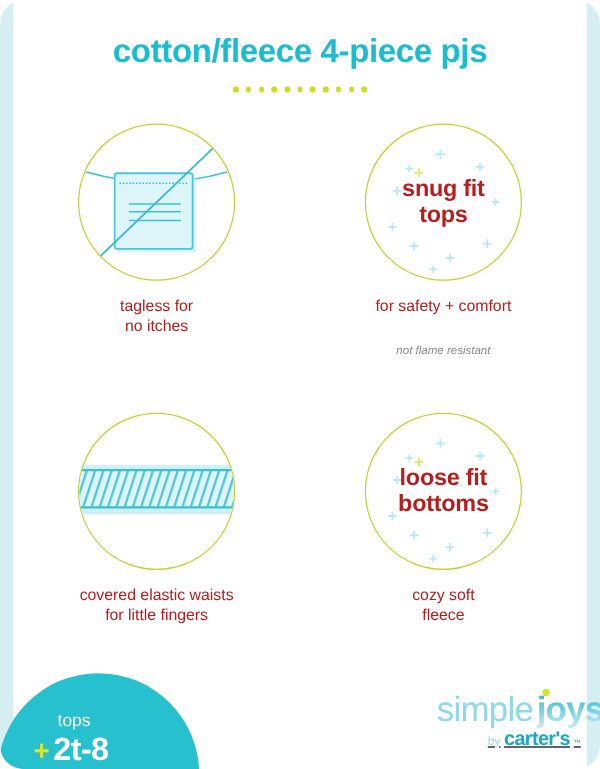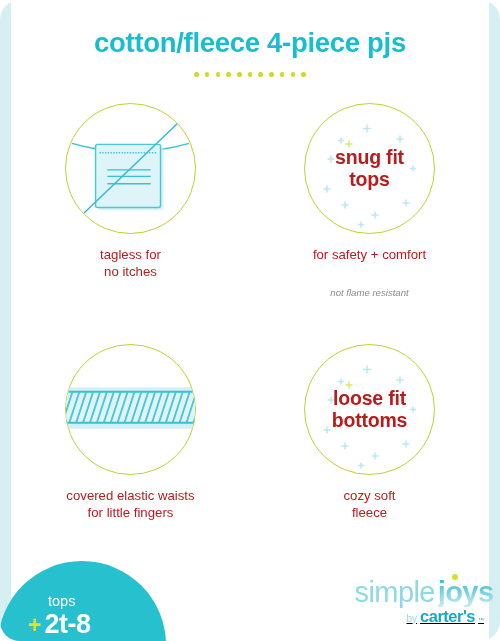--- a/index.html
+++ b/index.html
@@ -173,21 +173,21 @@
   #brand-logo {
     position: absolute;
     right: 5px;
     bottom: 17px;
     width: 140px;
     text-align: right;
   }
   #logo-wordmark {
     display: flex;
     align-items: baseline;
-    justify-content: center;
+    justify-content: flex-start;
     position: relative;
     margin-left: 20px;
   }
   #logo-simple {
     font-size: 29px;
     color: #8ed8e8;
     line-height: 1;
     letter-spacing: -0.6px;
   }
   #logo-joys {

